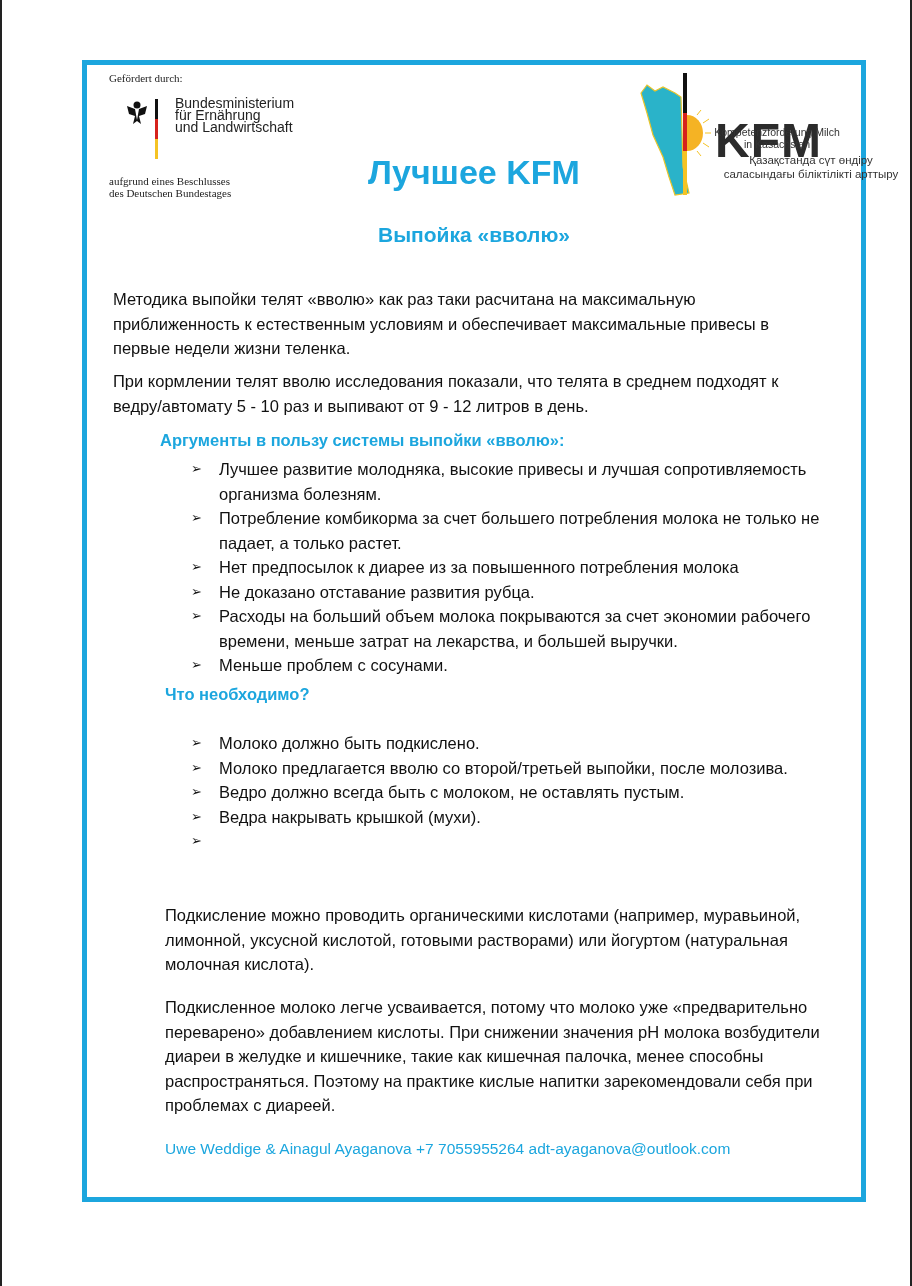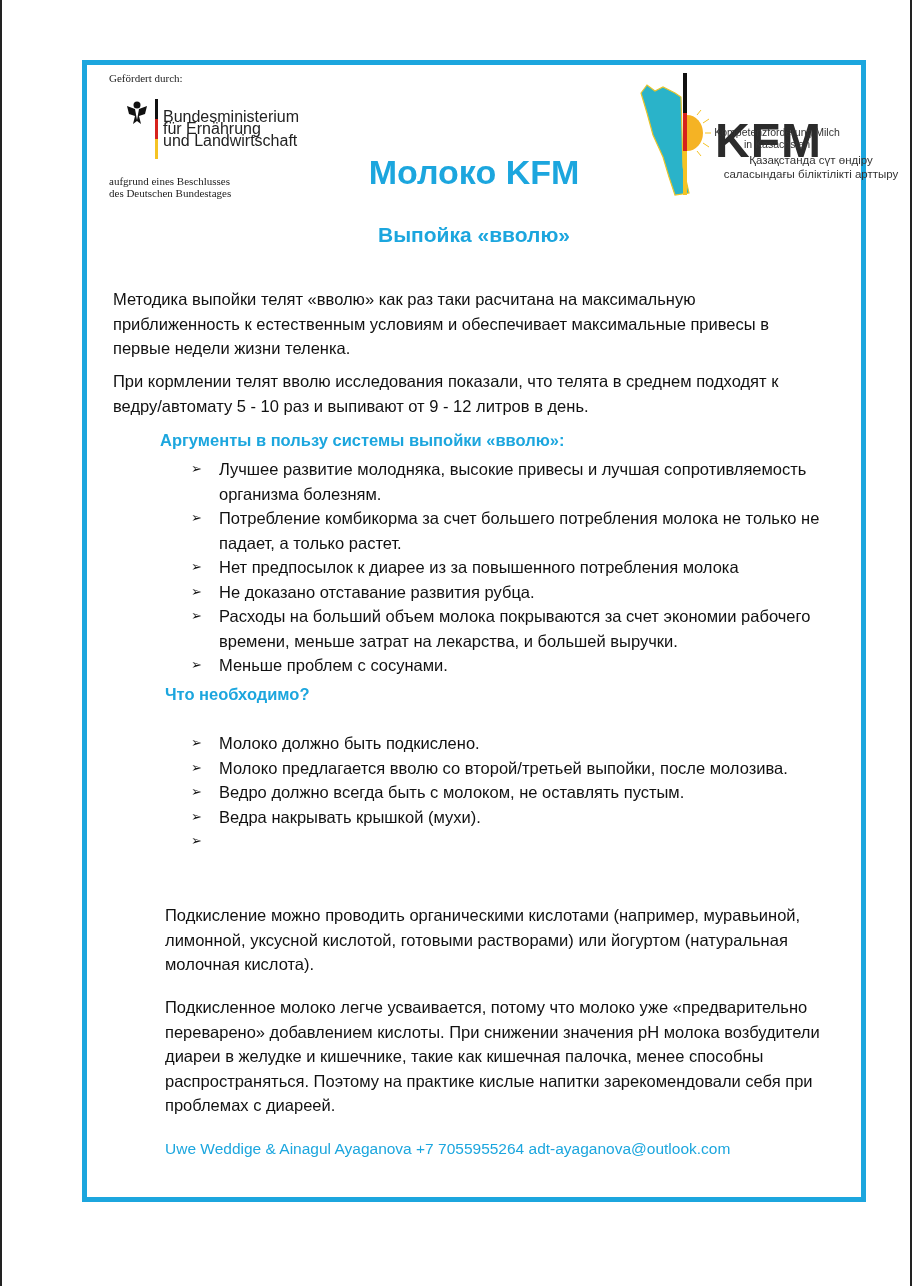--- a/index.html
+++ b/index.html
@@ -11,21 +11,21 @@
   .edge-right { position: absolute; right: 0; top: 0; width: 2px; height: 1286px; background: #222; }
   .frame {
     position: absolute; left: 82px; top: 60px; width: 774px; height: 1132px;
     border: 5px solid #1ca6de; background: #fff;
   }
   .abs { position: absolute; }
   .funder-label { left: 22px; top: 7px; font-family: "Liberation Serif", serif; font-size: 11px; color: #222; text-align: right; }
   .eagle { left: 38px; top: 35px; width: 24px; height: 26px; }
   .flag-bar { left: 68px; top: 34px; width: 3px; height: 60px;
     background: linear-gradient(#111 0 33%, #d6221c 33% 66%, #f5c324 66% 100%); }
-  .ministry { left: 76px; top: 32px; font-size: 16px; line-height: 12px; color: #222; margin-top: 14px; }
+  .ministry { left: 88px; top: 32px; font-size: 14px; line-height: 12px; color: #222; }
   .decision { left: 22px; top: 110px; font-family: "Liberation Serif", serif; font-size: 11px; line-height: 12px; color: #222; }
   .kfm-logo { left: 548px; top: 2px; width: 230px; height: 132px; }
   .kfm-title { left: 628px; top: 4px; font-size: 48px; font-weight: bold; color: #2b2b2b; letter-spacing: 1px; margin-top: 44px; }
   .kfm-sub1 { left: 620px; top: 61px; width: 140px; text-align: center; font-size: 10.5px; line-height: 12px; color: #333; }
   .kfm-sub2 { left: 586px; top: 88px; width: 190px; text-align: center; font-size: 11.5px; line-height: 14px; color: #333; margin-left: 43px; }
   .title { left: 0; top: 88px; width: 774px; text-align: center; font-size: 34px; font-weight: bold; color: #1ca6de; }
   .subtitle { left: 0; top: 158px; width: 774px; text-align: center; font-size: 21px; font-weight: bold; color: #1ca6de; }
   .para { left: 26px; width: 700px; font-size: 16.5px; line-height: 24.5px; color: #111; }
   .section-head { font-size: 16.5px; font-weight: bold; color: #1ca6de; }
   ul.arrows { list-style: none; margin: 0; padding: 0; position: absolute; left: 104px; width: 640px; }
@@ -74,21 +74,21 @@
   <div class="abs kfm-title">KFM</div>
   <div class="abs kfm-sub1">
     <div>Kompetenzförderung Milch</div>
     <div>in Kasachstan</div>
   </div>
   <div class="abs kfm-sub2">
     <div>Қазақстанда сүт өндіру</div>
     <div>саласындағы біліктілікті арттыру</div>
   </div>
 
-  <div class="abs title">Молоко KFM</div>
+  <div class="abs title">Лучшее KFM</div>
   <div class="abs subtitle">Выпойка «вволю»</div>
 
   <div class="abs para" style="top:222px;">Методика выпойки телят «вволю» как раз таки расчитана на максимальную приближенность к естественным условиям и обеспечивает максимальные привесы в первые недели жизни теленка.</div>
   <div class="abs para" style="top:304px;">При кормлении телят вволю исследования показали, что телята в среднем подходят к ведру/автомату 5 - 10 раз и выпивают от 9 - 12 литров в день.</div>
 
   <div class="abs section-head" style="left:73px; top:366px;">Аргументы в пользу системы выпойки «вволю»:</div>
   <ul class="arrows" style="top:392px;">
     <li><span class="bullet">➢</span><span>Лучшее развитие молодняка, высокие привесы и лучшая сопротивляемость организма болезням.</span></li>
     <li><span class="bullet">➢</span><span>Потребление комбикорма за счет большего потребления молока не только не падает, а только растет.</span></li>
     <li><span class="bullet">➢</span><span>Нет предпосылок к диарее из за повышенного потребления молока</span></li>

